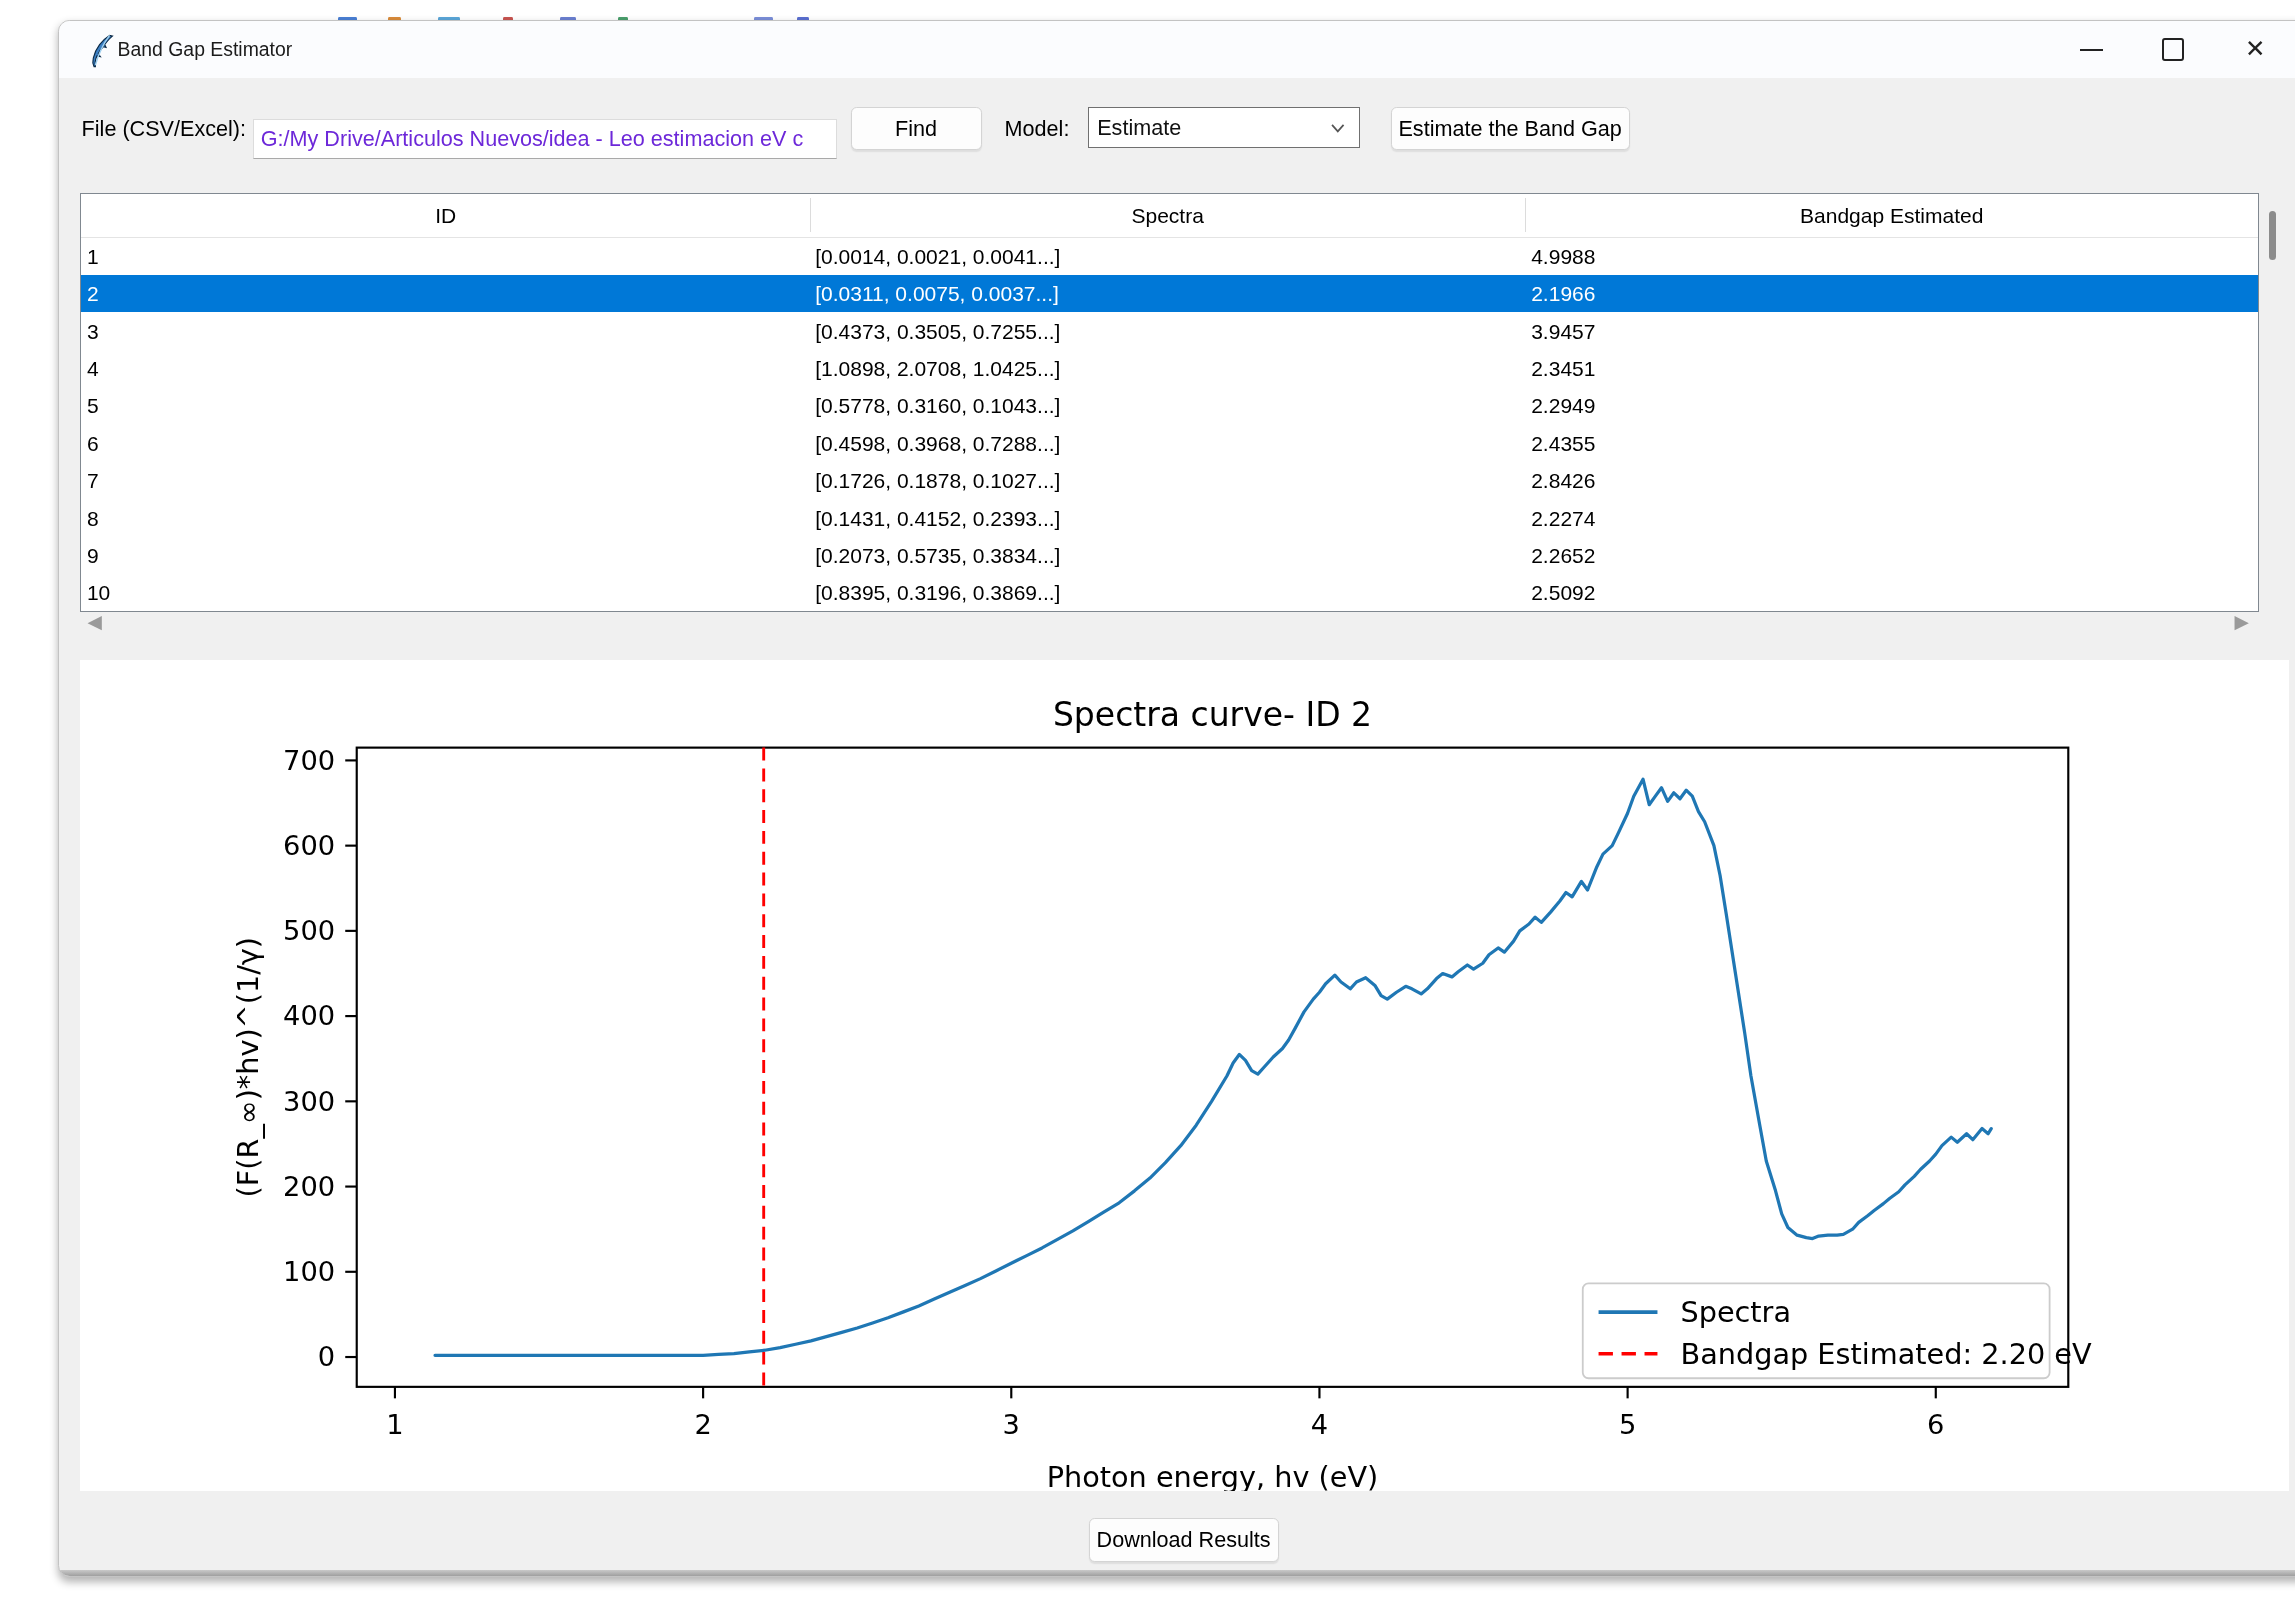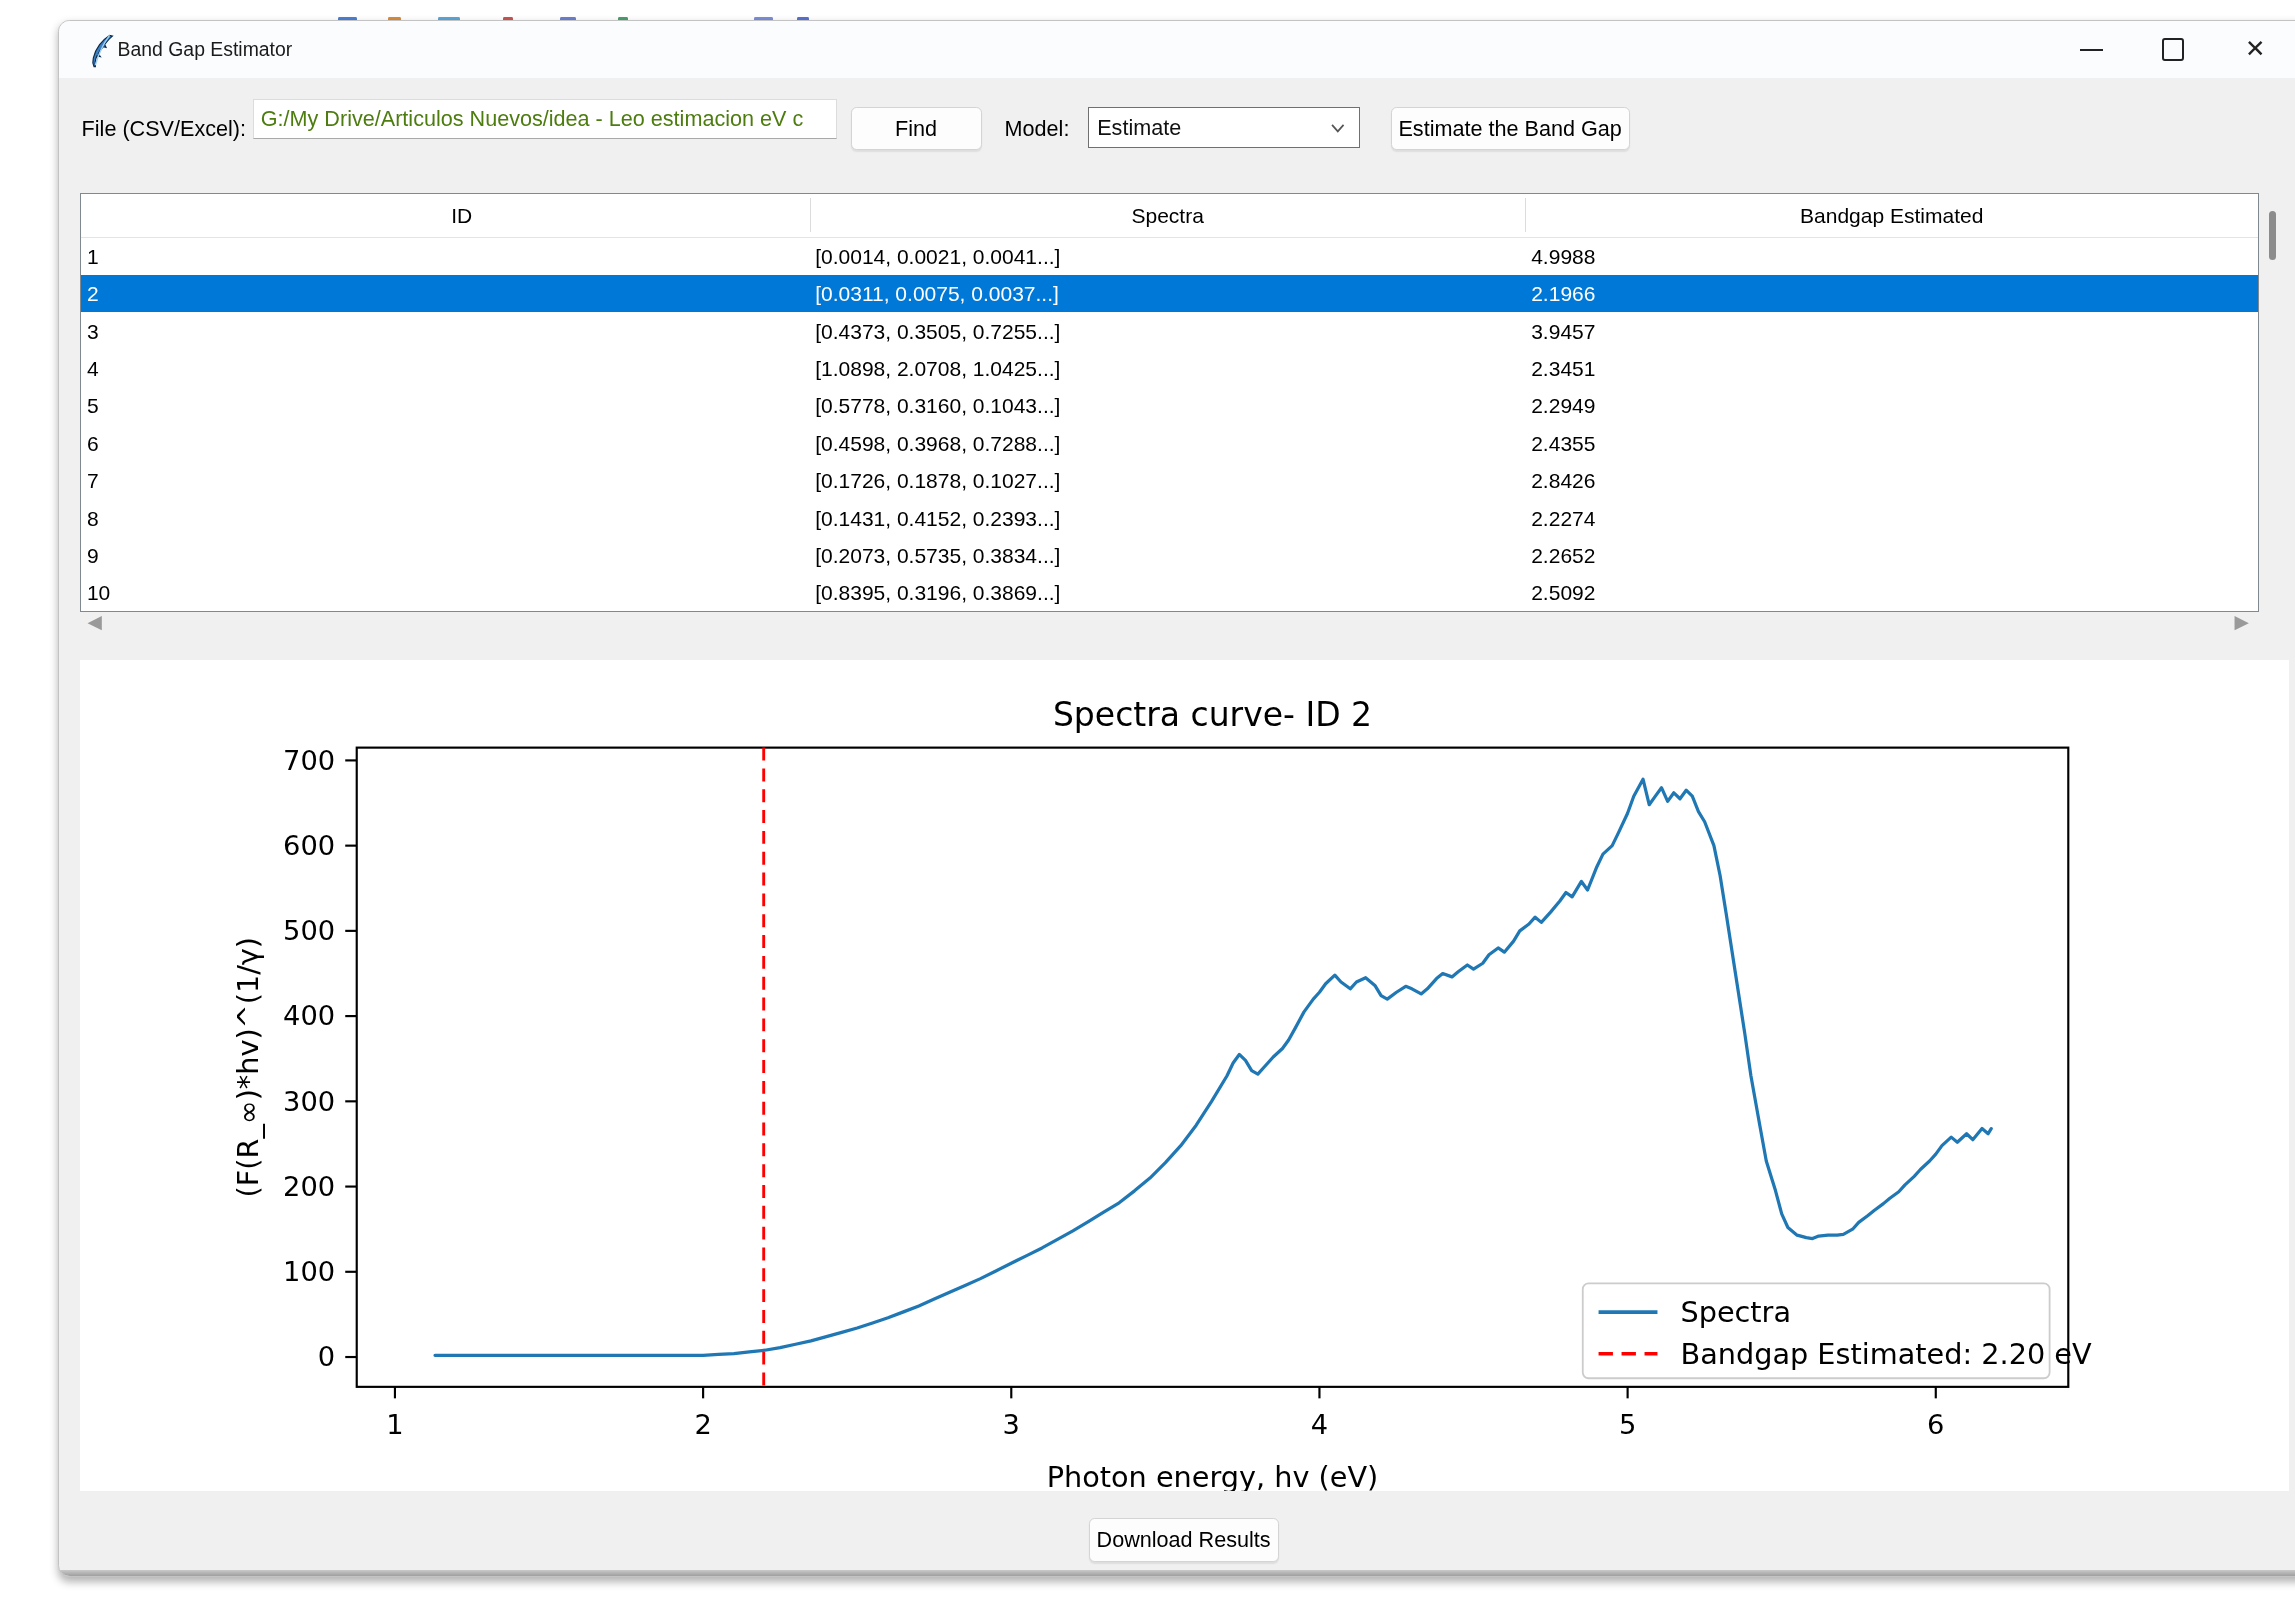--- a/index.html
+++ b/index.html
@@ -22,23 +22,23 @@
   .feather{position:absolute;left:29px;top:13px;}
   .win-btn{position:absolute;top:5.7px;width:65px;height:46px;display:flex;
     align-items:center;justify-content:center;color:#222;cursor:default;}
   .btn-min{left:2000px;} .btn-max{left:2082px;} .btn-close{left:2164px;}
   .glyph-min{display:block;width:23px;height:0;border-top:2.2px solid #222;}
   .glyph-max{display:block;width:18.7px;height:18.7px;border:2.2px solid #222;border-radius:2.9px;}
   .glyph-close{font-size:24.4px;line-height:24.4px;}
 
   
   .toolbar-label{position:absolute;top:95px;font-size:21.6px;color:#000;}
-  .file-input{position:absolute;left:194px;top:78px;width:568px;height:38px;
+  .file-input{position:absolute;left:194px;top:98px;width:568px;height:38px;
     background:#fff;border:1.4px solid #dcdcdc;border-bottom-color:#a9a9a9;
-    font-size:21.6px;padding:0 7.2px;font-family:"Liberation Sans",sans-serif;color:#4d7c0f;}
+    font-size:21.6px;padding:0 7.2px;font-family:"Liberation Sans",sans-serif;color:#6d28d9;}
   .btn{position:absolute;top:86px;height:41px;background:#fdfdfd;border:1.4px solid #d4d4d4;
     border-radius:5.7px;font-size:21.6px;display:flex;align-items:center;justify-content:center;
     box-shadow:0 1.4px 1.4px rgba(0,0,0,.08);color:#000;}
   .btn-find{left:792px;width:129px;}
   .btn-estimate{left:1332px;width:237px;}
   .combo{position:absolute;left:1029px;top:86px;width:272px;height:41px;background:#fff;
     border:1.4px solid #707070;display:flex;align-items:center;font-size:21.6px;padding-left:8.6px;
     box-sizing:border-box;}
   .combo .chev{position:absolute;right:10px;top:8.6px;}
 
@@ -113,21 +113,21 @@
           <path d="M7 11 L15 20 L23 11" fill="none" stroke="#555" stroke-width="2.4"></path>
         </svg>
     </span>
   </div>
   <div class="btn btn-estimate">
     <span>Estimate the Band Gap</span>
   </div>
 
   <div class="dtable">
     <div class="thead">
-      <div class="hcell" style="left:16px;width:729px;">ID</div>
+      <div class="hcell" style="left:0;width:729px;">ID</div>
       <div class="hcell" style="left:729px;width:715px;">Spectra</div>
       <div class="hcell" style="left:1444px;width:733px;">Bandgap Estimated</div>
       <div class="hsep" style="left:729px;"></div>
       <div class="hsep" style="left:1444px;"></div>
     </div>
     <div class="tbody">
         <div class="trow" style="top: 0px;">
           <div class="tcell c1">1</div>
           <div class="tcell c2">[0.0014, 0.0021, 0.0041...]</div>
           <div class="tcell c3">4.9988</div>

